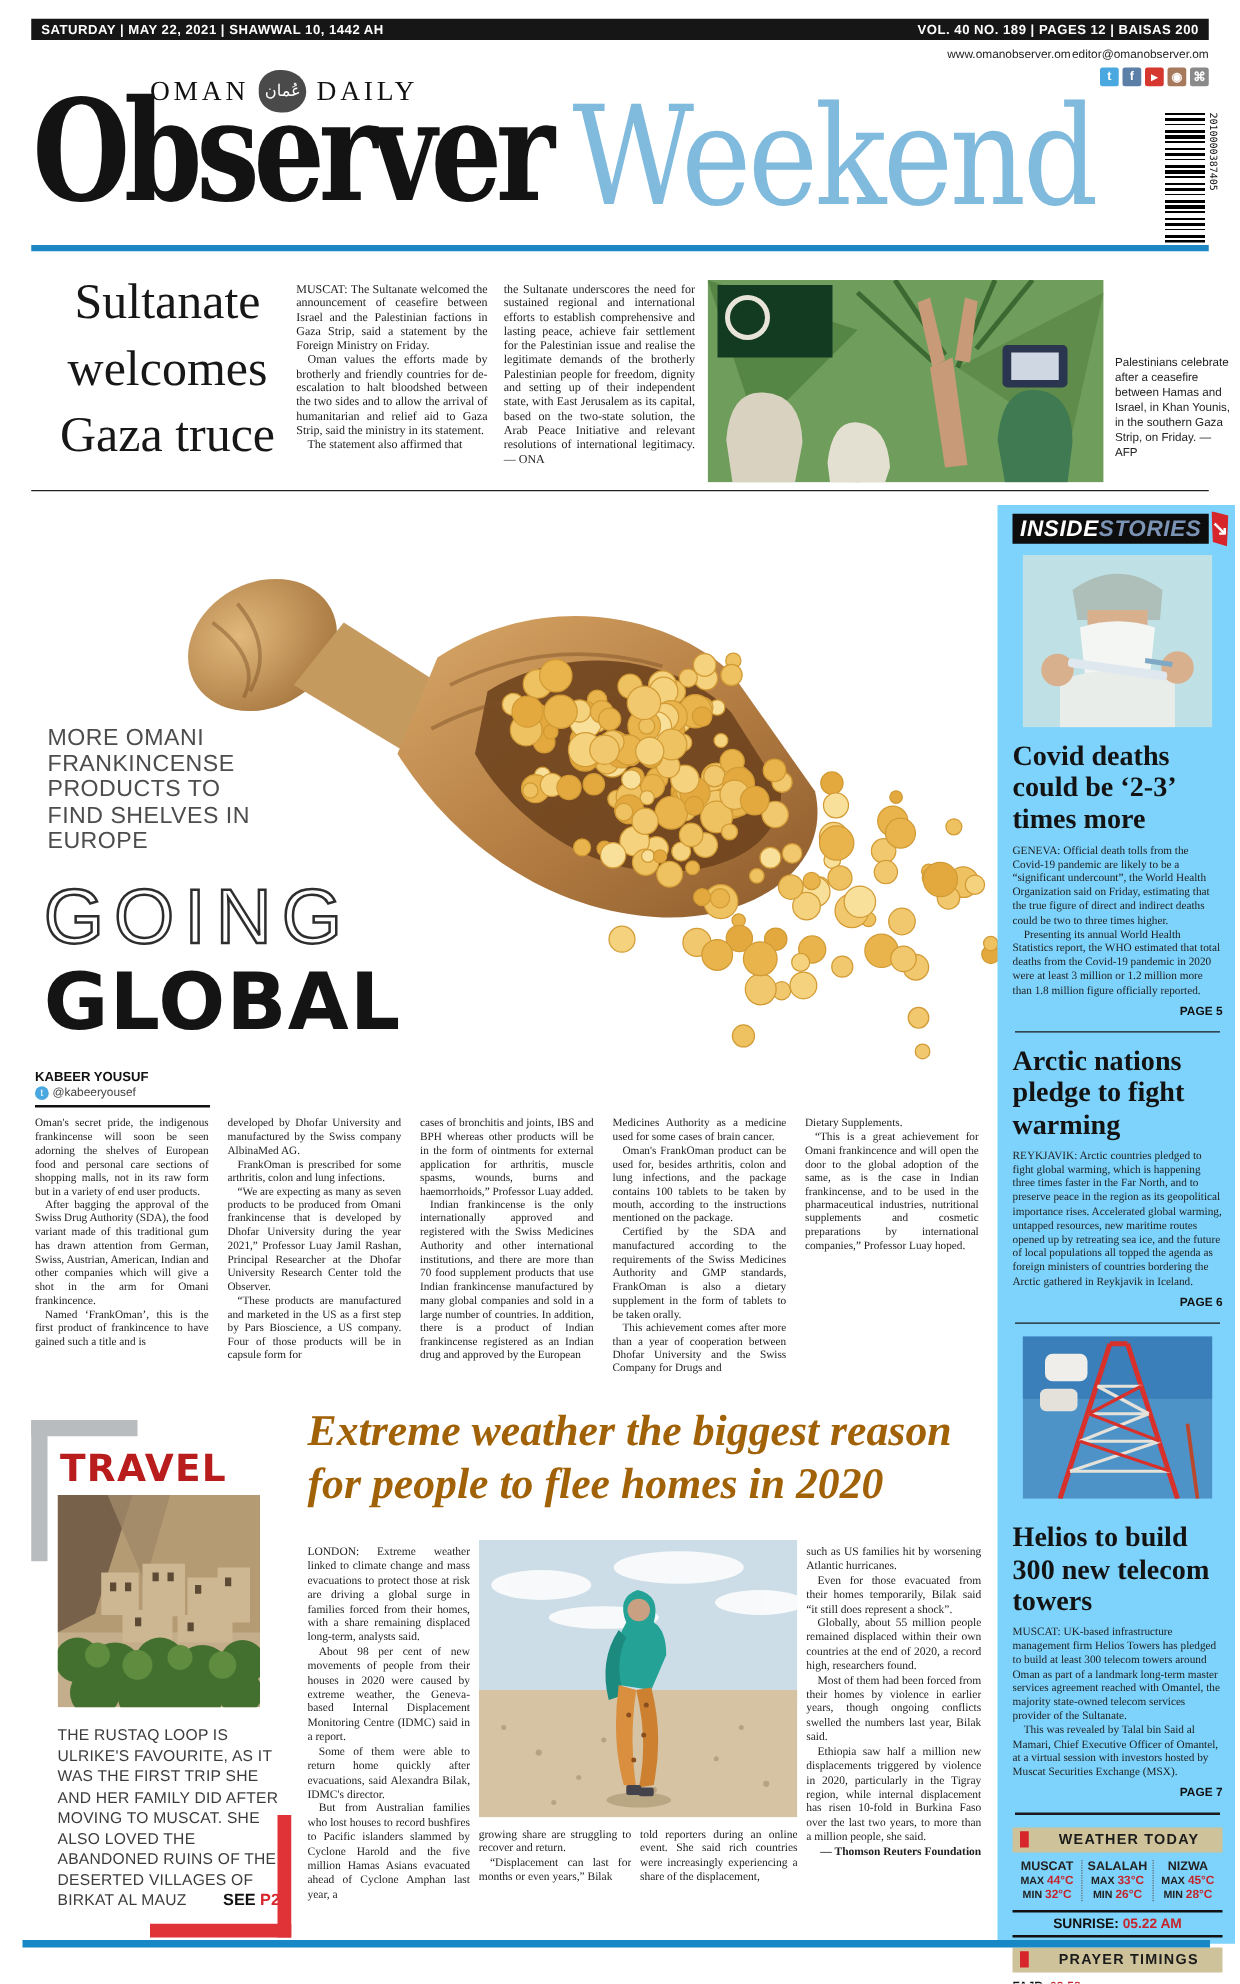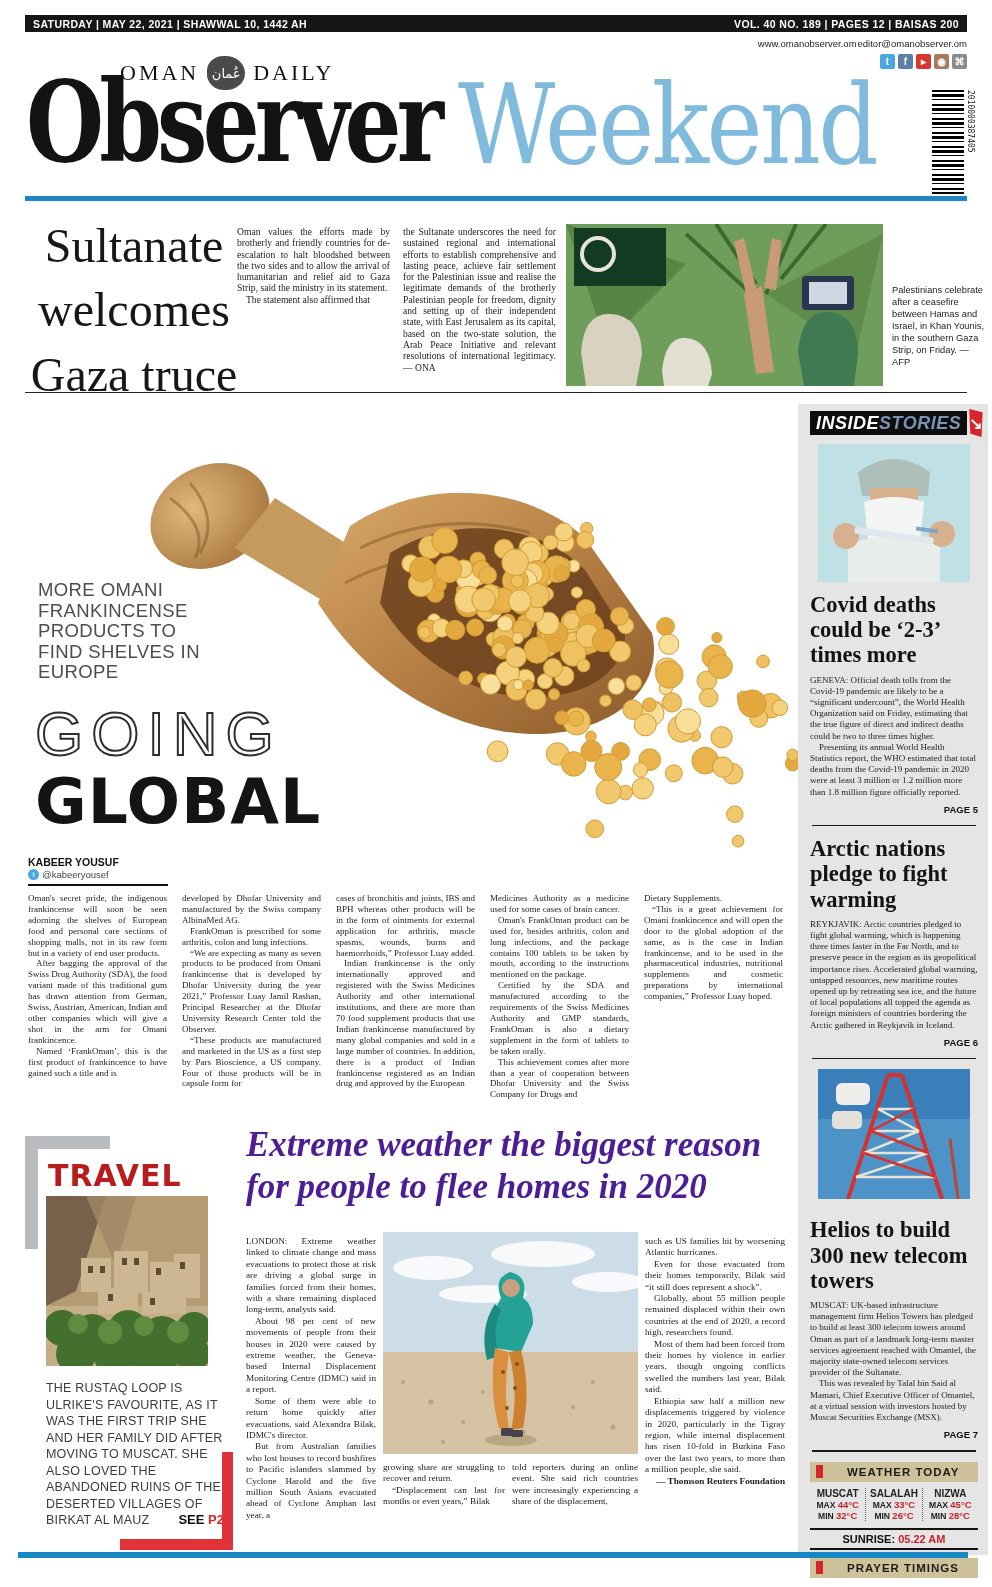--- a/index.html
+++ b/index.html
@@ -23,21 +23,21 @@
        color:#131313;letter-spacing:-6px;transform:scaleX(.80);transform-origin:left top;white-space:nowrap;}
   .wkd{left:458px;top:70px;font-family:"DejaVu Serif",serif;font-weight:normal;font-size:110px;line-height:1;
        color:#80badd;letter-spacing:-3px;transform:scaleX(.86);transform-origin:left top;white-space:nowrap;}
   .barcode{right:8px;top:90px;width:52px;height:108px;display:flex;gap:2px;}
   .bars{width:32px;height:104px;background:repeating-linear-gradient(to bottom,
         #000 0 2px,#fff 2px 4px,#000 4px 7px,#fff 7px 9px,#000 9px 10px,#fff 10px 14px);}
   .bcnum{font-family:"DejaVu Sans Mono",monospace;font-size:8px;writing-mode:vertical-rl;color:#111;}
   .bluerule{left:25px;top:196px;width:942px;height:5px;background:#1d87c3;}
   .hairline{left:25px;top:392px;width:942px;height:1px;background:#222;}
   
-  .lead-h{left:30px;top:214px;width:208px;font-family:"Liberation Serif",serif;font-size:48px;line-height:1.34;
+  .lead-h{left:30px;top:214px;width:208px;font-family:"Liberation Serif",serif;font-size:40px;line-height:1.34;
           color:#171717;text-align:center;}
   .newscol{font-family:"Liberation Serif",serif;font-size:9.6px;line-height:11.3px;text-align:justify;color:#1c1c1c;}
   .newscol p{margin:0;}
   .newscol p + p{text-indent:9px;}
   .lead-c1{left:237px;top:226px;width:153px;}
   .lead-c2{left:403px;top:226px;width:153px;}
   .lead-photo{left:566px;top:224px;width:317px;height:162px;overflow:hidden;}
   .lead-cap{left:892px;top:284px;width:94px;font-size:9.3px;line-height:12px;color:#222;font-family:"Liberation Sans",sans-serif;}
   
   .feat-img{left:60px;top:398px;width:740px;height:458px;}
@@ -49,21 +49,21 @@
   .byline{left:28px;top:856px;font-size:10.5px;font-weight:bold;color:#111;}
   .handle{left:28px;top:869px;font-size:9.5px;color:#444;display:flex;align-items:center;gap:3px;}
   .bird{width:11px;height:11px;border-radius:50%;background:#4aa8e0;color:#fff;font-size:8px;
         display:flex;align-items:center;justify-content:center;}
   .byrule{left:28px;top:884px;width:140px;height:2px;background:#111;}
   .feat-col{top:893px;width:139px;height:208px;font-family:"Liberation Serif",serif;font-size:9px;
             line-height:10.9px;text-align:justify;color:#1c1c1c;overflow:hidden;}
   .feat-col p{margin:0;}
   .feat-col p + p{text-indent:8px;}
   
-  .sidebar{left:798px;top:404px;width:190px;height:1151px;background:#e5e5e5;box-sizing:border-box;
+  .sidebar{left:798px;top:404px;width:190px;height:1151px;background:#7dd3fc;box-sizing:border-box;
            padding:6px 10px 0 12px;}
   .in-head{display:flex;align-items:center;height:26px;margin-bottom:8px;}
   .in-black{background:#0d0d0d;height:24px;flex:1;display:flex;align-items:center;padding:0 6px;
             font-style:italic;font-weight:800;font-size:18px;letter-spacing:.5px;}
   .in-arrow{width:28px;height:28px;background:#d6252b;color:#fff;font-weight:bold;font-size:16px;
             display:flex;align-items:center;justify-content:center;margin-left:2px;clip-path:polygon(0 0,100% 12%,92% 100%,8% 88%);}
   .sb-photo{width:152px;height:138px;margin:0 auto 10px auto;overflow:hidden;}
   .sb-h{font-family:"Liberation Serif",serif;font-weight:bold;font-size:22.5px;line-height:1.12;color:#131313;margin:0 0 7px 0;}
   .sb-body{font-family:"Liberation Serif",serif;font-size:9px;line-height:11.2px;color:#1e1e1e;}
   .sb-body p{margin:0;}
@@ -91,21 +91,21 @@
   .travel-t{left:48px;top:1158px;font-size:30px;font-weight:800;color:#b91c1c;letter-spacing:1px;
             font-family:"DejaVu Sans",sans-serif;}
   .travel-photo{left:46px;top:1196px;width:162px;height:170px;overflow:hidden;}
   .travel-blurb{left:46px;top:1380px;width:178px;font-size:12.5px;line-height:16.5px;color:#3c3c3c;letter-spacing:.2px;}
   .seep{left:46px;top:1512px;width:178px;text-align:right;font-weight:800;font-size:13px;color:#111;}
   .seep b{color:#d6252b;}
   .redLv{left:222px;top:1452px;width:11px;height:98px;background:#e03338;}
   .redLh{left:120px;top:1539px;width:113px;height:11px;background:#e03338;}
   
   .cl-h{left:246px;top:1124px;width:530px;font-family:"Liberation Serif",serif;font-style:italic;font-weight:bold;
-        font-size:35px;line-height:1.2;color:#4c1d95;}
+        font-size:35px;line-height:1.2;color:#a16207;}
   .cl-col{font-family:"Liberation Serif",serif;font-size:9.2px;line-height:11.4px;text-align:justify;color:#1c1c1c;}
   .cl-col p{margin:0;}
   .cl-col p + p{text-indent:9px;}
   .cl-c1{left:246px;top:1236px;width:130px;height:312px;overflow:hidden;}
   .cl-photo{left:383px;top:1232px;width:255px;height:222px;overflow:hidden;}
   .cl-c2{left:383px;top:1462px;width:122px;height:88px;overflow:hidden;}
   .cl-c3{left:512px;top:1462px;width:126px;height:88px;overflow:hidden;}
   .cl-c4{left:645px;top:1236px;width:140px;height:316px;overflow:hidden;}
   .credit{text-align:right;font-weight:bold;}
   .botrule{left:18px;top:1552px;width:950px;height:6px;background:#1787c5;}
@@ -141,20 +141,21 @@
   <div class="abs obs">Observer</div>
   <div class="abs wkd">Weekend</div>
   <div class="abs barcode">
     <div class="bars"></div>
     <div class="bcnum">2010000387405</div>
   </div>
   <div class="abs bluerule"></div>
 
   <div class="abs lead-h">Sultanate welcomes Gaza truce</div>
   <div class="abs newscol lead-c1">
+    <p>MUSCAT: The Sultanate welcomed the announcement of ceasefire between Israel and the Palestinian factions in Gaza Strip, said a statement by the Foreign Ministry on Friday.</p>
     <p>Oman values the efforts made by brotherly and friendly countries for de-escalation to halt bloodshed between the two sides and to allow the arrival of humanitarian and relief aid to Gaza Strip, said the ministry in its statement.</p>
     <p>The statement also affirmed that</p>
   </div>
   <div class="abs newscol lead-c2">
     <p>the Sultanate underscores the need for sustained regional and international efforts to establish comprehensive and lasting peace, achieve fair settlement for the Palestinian issue and realise the legitimate demands of the brotherly Palestinian people for freedom, dignity and setting up of their independent state, with East Jerusalem as its capital, based on the two-state solution, the Arab Peace Initiative and relevant resolutions of international legitimacy. — ONA</p>
   </div>
   <div class="abs lead-photo">
     <svg width="317" height="162" viewBox="0 0 317 162">
       <rect width="317" height="162" fill="#6f9e5c"></rect>
       <path d="M0,0 L120,40 L40,120 Z" fill="#4c7c3c" opacity=".7"></path>
@@ -592,21 +593,21 @@
     <b>P2</b>
   </div>
   <div class="abs redLv"></div>
   <div class="abs redLh"></div>
 
   <div class="abs cl-h">Extreme weather the biggest reason for people to flee homes in 2020</div>
   <div class="abs cl-col cl-c1">
     <p>LONDON: Extreme weather linked to climate change and mass evacuations to protect those at risk are driving a global surge in families forced from their homes, with a share remaining displaced long-term, analysts said.</p>
     <p>About 98 per cent of new movements of people from their houses in 2020 were caused by extreme weather, the Geneva-based Internal Displacement Monitoring Centre (IDMC) said in a report.</p>
     <p>Some of them were able to return home quickly after evacuations, said Alexandra Bilak, IDMC's director.</p>
-    <p>But from Australian families who lost houses to record bushfires to Pacific islanders slammed by Cyclone Harold and the five million South Asians evacuated ahead of Cyclone Amphan last year, a</p>
+    <p>But from Australian families who lost houses to record bushfires to Pacific islanders slammed by Cyclone Harold and the five million Hamas Asians evacuated ahead of Cyclone Amphan last year, a</p>
   </div>
   <div class="abs cl-photo">
     <svg width="255" height="222" viewBox="0 0 255 222">
       <rect width="255" height="130" fill="#ccdde8"></rect>
       <rect y="120" width="255" height="102" fill="#d5c3a4"></rect>
       <g fill="#ffffff" opacity=".85">
         <ellipse cx="50" cy="36" rx="40" ry="12"></ellipse>
           <ellipse cx="160" cy="22" rx="52" ry="13"></ellipse>
         <ellipse cx="225" cy="50" rx="36" ry="10"></ellipse>
           <ellipse cx="100" cy="62" rx="44" ry="9"></ellipse>

